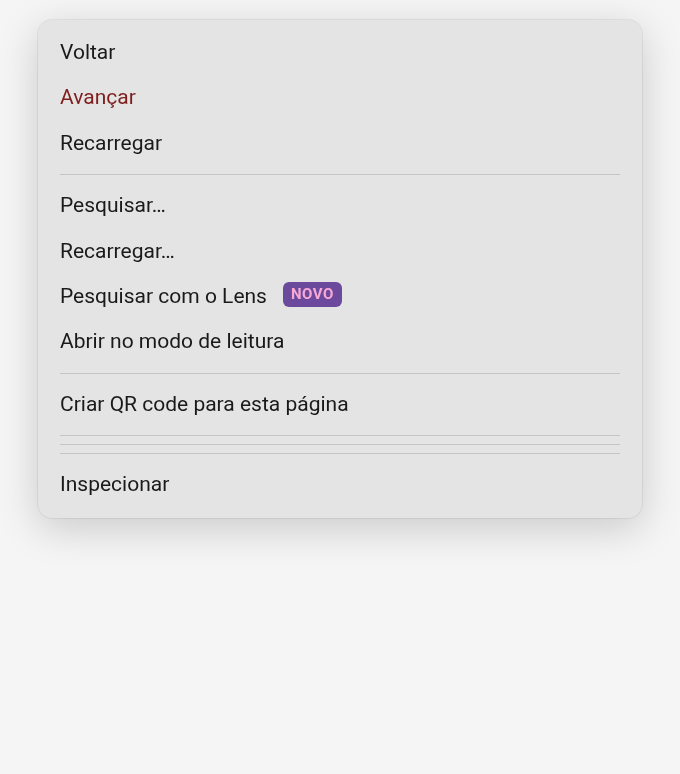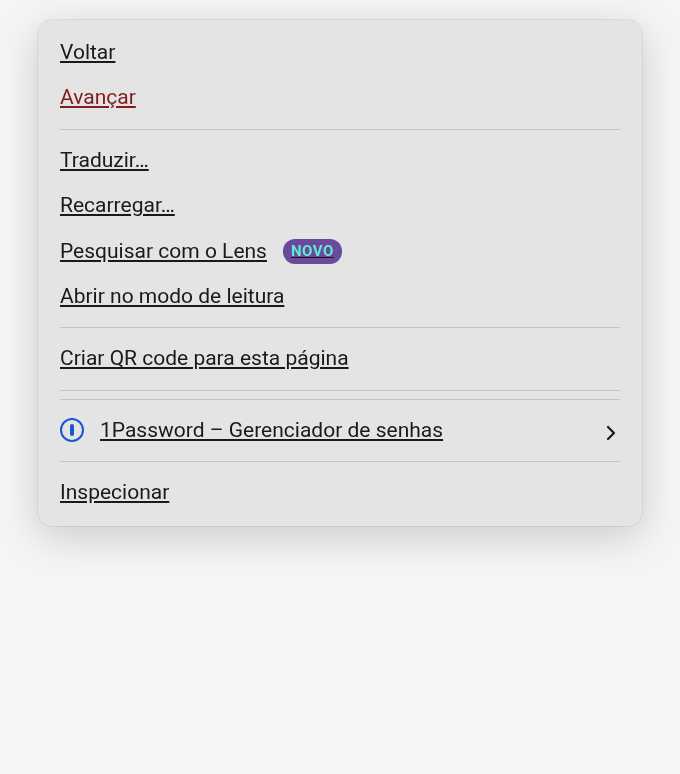--- a/index.html
+++ b/index.html
@@ -19,51 +19,50 @@
     }
     .context-menu {
       width: 604px;
       background: #e4e4e4;
       border-radius: 14px;
       box-shadow: 0 10px 40px rgba(0,0,0,0.18), 0 0 0 1px rgba(0,0,0,0.06);
       padding: 10px 0;
     }
     .menu-item {
       display: flex;
-      align-items: center;
+      align-items: flex-start;
       padding: 8px 22px;
       font-size: 21px;
       line-height: 1.4;
       color: #1a1a1a;
       cursor: default;
       gap: 16px;
-      text-decoration: underline;
     }
     .menu-item.disabled {
       color: #7f1d1d;
     }
     .menu-item .label {
       flex: none;
     }
     .menu-item .spacer {
       flex: 1;
     }
     .separator {
       height: 1px;
       background: #c4c4c4;
       margin: 8px 22px;
     }
     .badge {
       display: inline-block;
       background: #6b4a9e;
-      color: #5eead4;
+      color: #f9a8d4;
       font-size: 15px;
       font-weight: 700;
       padding: 2px 8px;
-      border-radius: 12px;
+      border-radius: 6px;
       letter-spacing: 0.5px;
     }
     .icon-1password {
       width: 24px;
       height: 24px;
       flex: none;
       display: flex;
       align-items: center;
       justify-content: center;
     }
@@ -87,26 +86,29 @@
 <div class="context-menu">
 
   <div class="menu-item">
     <span class="label">Voltar</span>
   </div>
 
   <div class="menu-item disabled">
     <span class="label">Avançar</span>
   </div>
 
+  <div class="menu-item">
+    <span class="label">Recarregar</span>
+  </div>
 
   <div class="separator"></div>
 
 
   <div class="menu-item">
-    <span class="label">Traduzir…</span>
+    <span class="label">Pesquisar…</span>
   </div>
 
   <div class="menu-item">
     <span class="label">Recarregar…</span>
   </div>
 
   <div class="menu-item">
     <span class="label">Pesquisar com o Lens</span>
     <span class="badge">NOVO</span>
   </div>
@@ -119,35 +121,20 @@
 
   <div class="menu-item">
     <span class="label">Criar QR code para esta página</span>
   </div>
 
   <div class="separator"></div>
 
 
   <div class="separator"></div>
 
-  <div class="menu-item">
-    <span class="icon-1password">
-      <svg viewBox="0 0 24 24">
-        <circle cx="12" cy="12" r="11" fill="none" stroke="#1a56cf" stroke-width="2"></circle>
-        <rect x="10" y="6" width="4" height="12" rx="2" fill="#1a56cf"></rect>
-      </svg>
-    </span>
-    <span class="label">1Password – Gerenciador de senhas</span>
-    <span class="spacer"></span>
-    <span class="chevron">
-      <svg viewBox="0 0 18 18">
-        <path d="M6 3 L12 9 L6 15" fill="none" stroke="#1a1a1a" stroke-width="2.2" stroke-linecap="round" stroke-linejoin="round"></path>
-      </svg>
-    </span>
-  </div>
 
   <div class="separator"></div>
 
 
   <div class="menu-item">
     <span class="label">Inspecionar</span>
   </div>
 
 </div>
 

